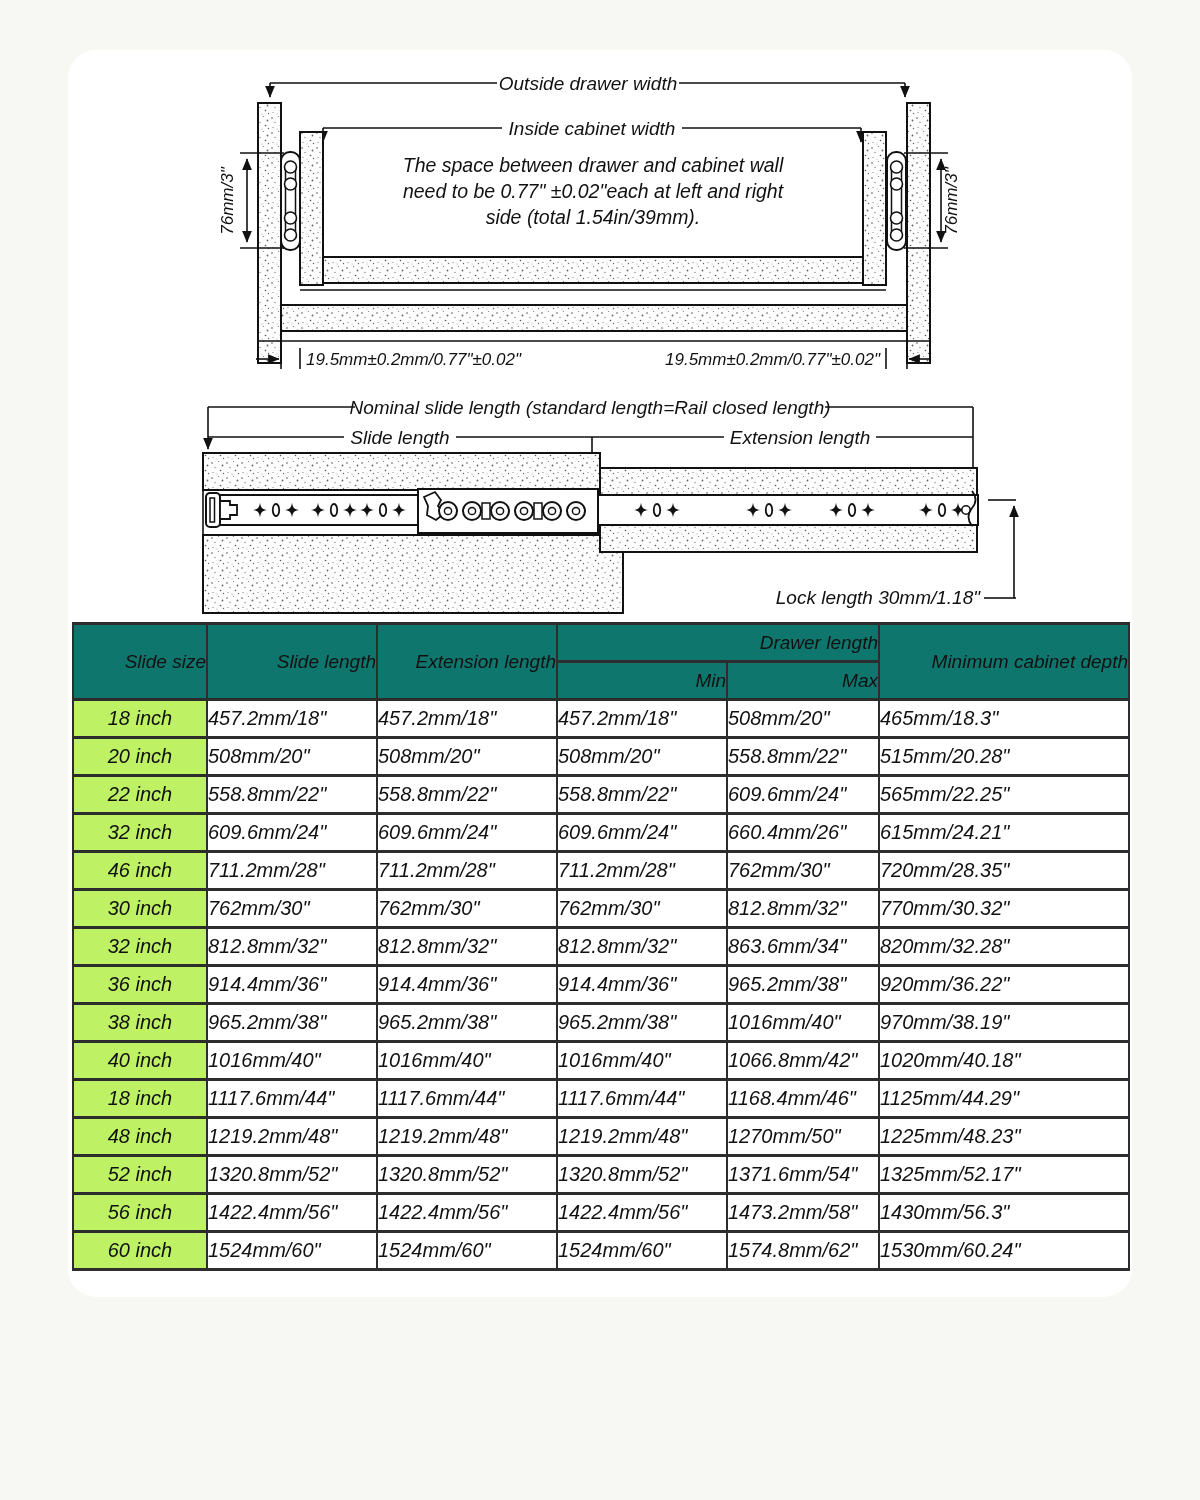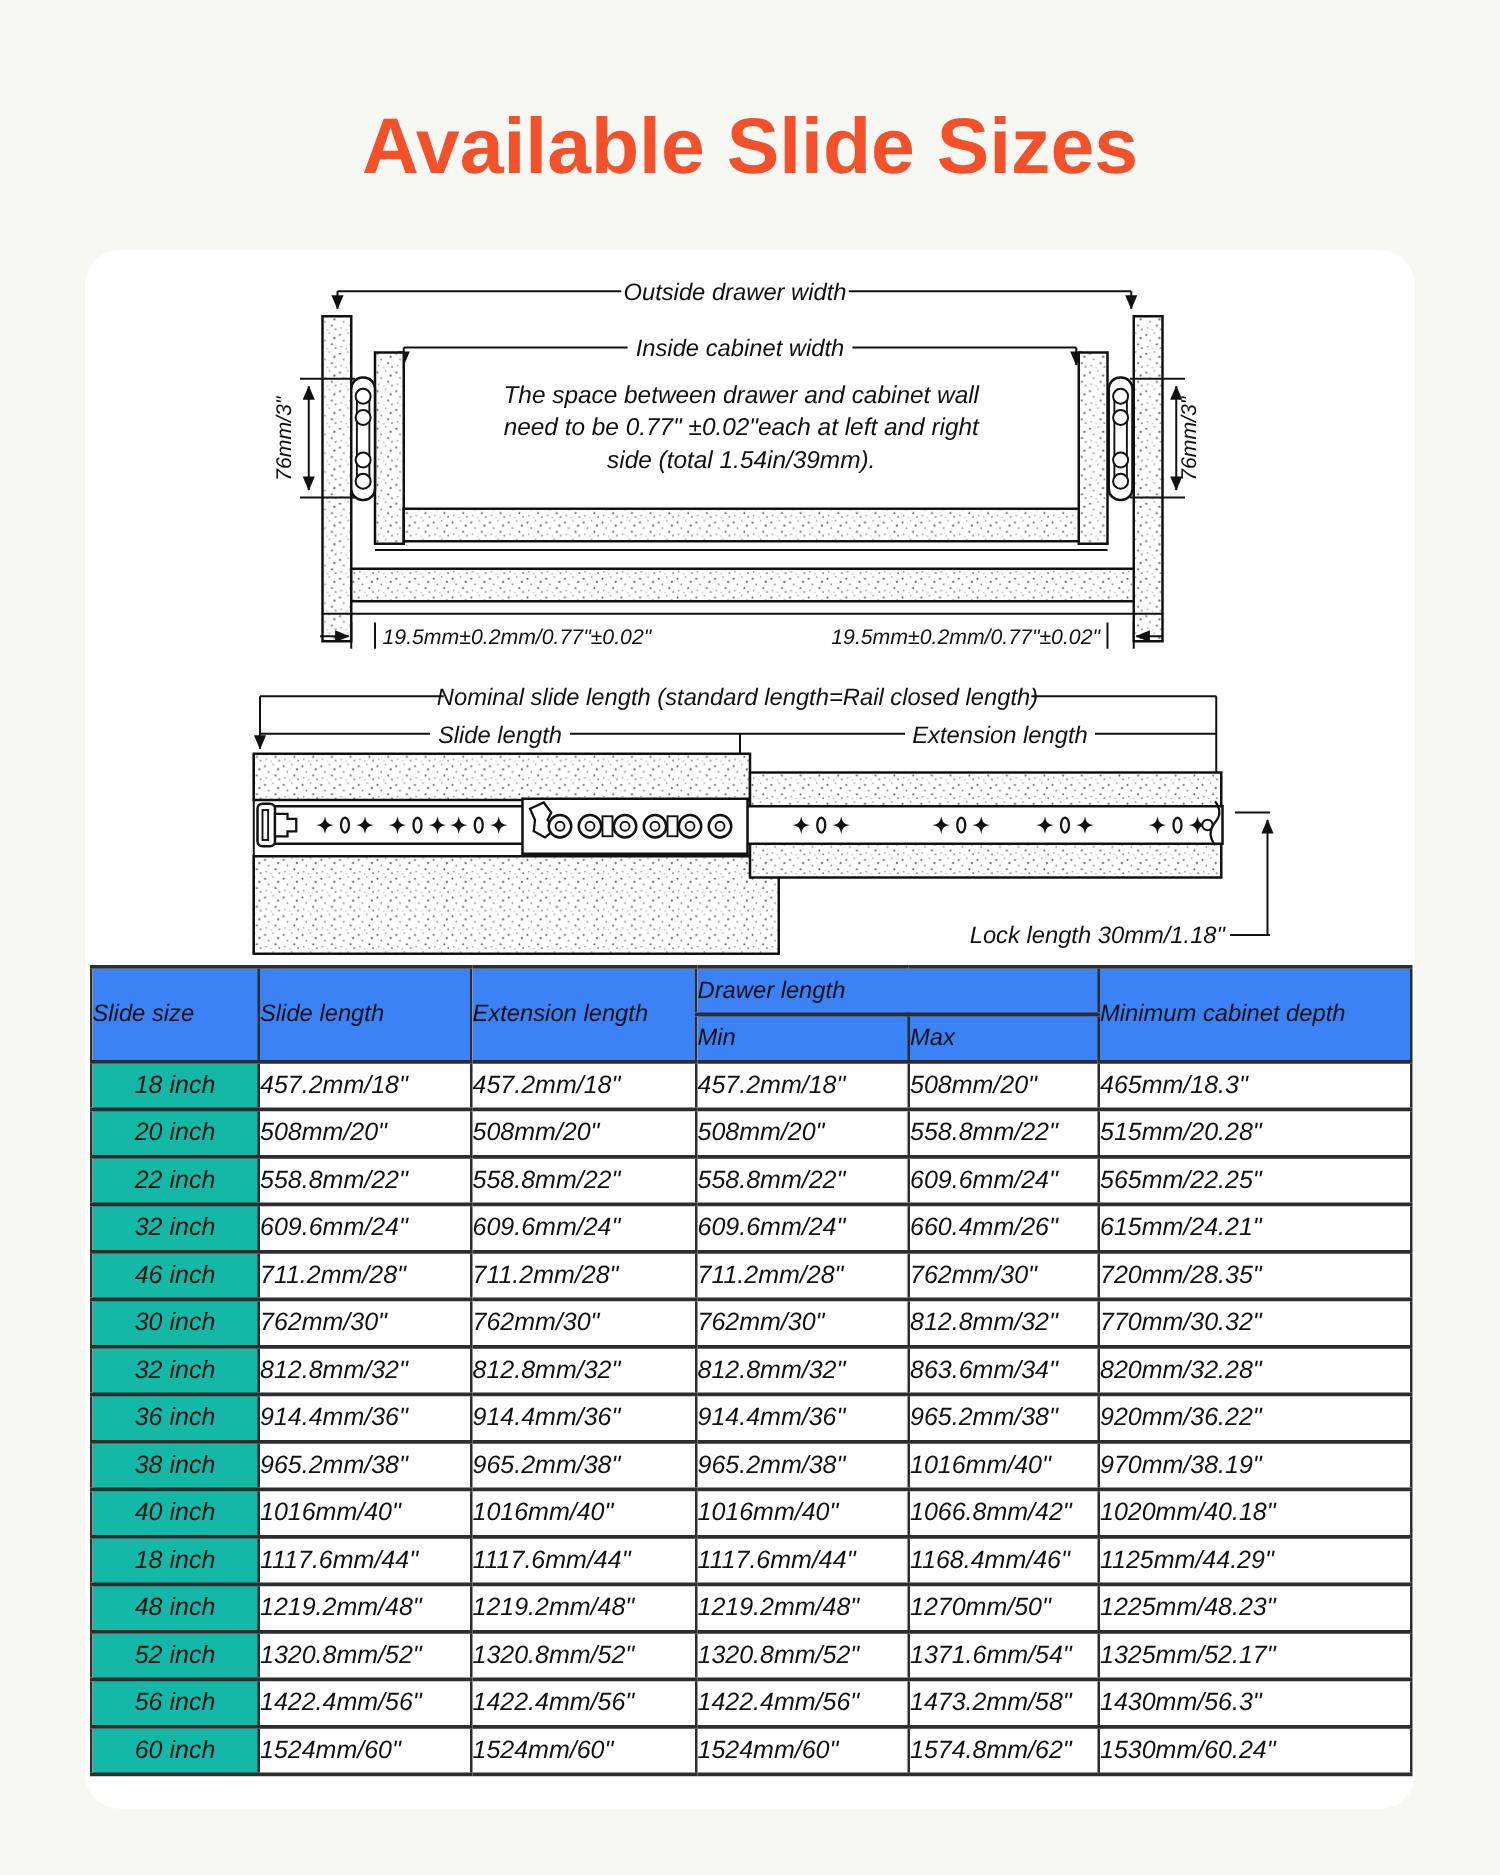--- a/index.html
+++ b/index.html
@@ -39,33 +39,32 @@
     margin:0 4px;
   }
   table.sizes th, table.sizes td{
     border:2px solid #2d2d2d;
     border-top-width:3px;border-bottom-width:3px;
     height:35px;padding:0;
     color:#111;
     overflow:hidden;white-space:nowrap;
   }
   table.sizes th{
-    background:#3b82f6;
-    font-weight:normal;font-size:19px;text-align:left;
+    background:#0f766e;
+    font-weight:normal;font-size:19px;text-align:right;
   }
   table.sizes td{font-size:20px;}
-  td.label{background:#14b8a6;text-align:center;font-size:19px;}
+  td.label{background:#bef264;text-align:center;font-size:19px;}
   td.val{text-align:left;padding-left:18px;}
   td.last{padding-left:20px;}
 </style>
 </head>
 <body>
 
 <div class="page">
-  <h1 class="title">Available Slide Sizes</h1>
 
   <div class="card">
 
     <svg class="diagrams" width="1064" height="572" viewBox="68 205 1064 572" xmlns="http://www.w3.org/2000/svg">
       <defs>
         <pattern id="stip" width="15" height="15" patternUnits="userSpaceOnUse">
           <rect width="15" height="15" fill="#fdfdfd"></rect>
           <circle cx="2" cy="3" r="0.8" fill="#555"></circle>
           <circle cx="8.5" cy="1.5" r="0.6" fill="#777"></circle>
           <circle cx="12.5" cy="5.5" r="0.9" fill="#666"></circle>

